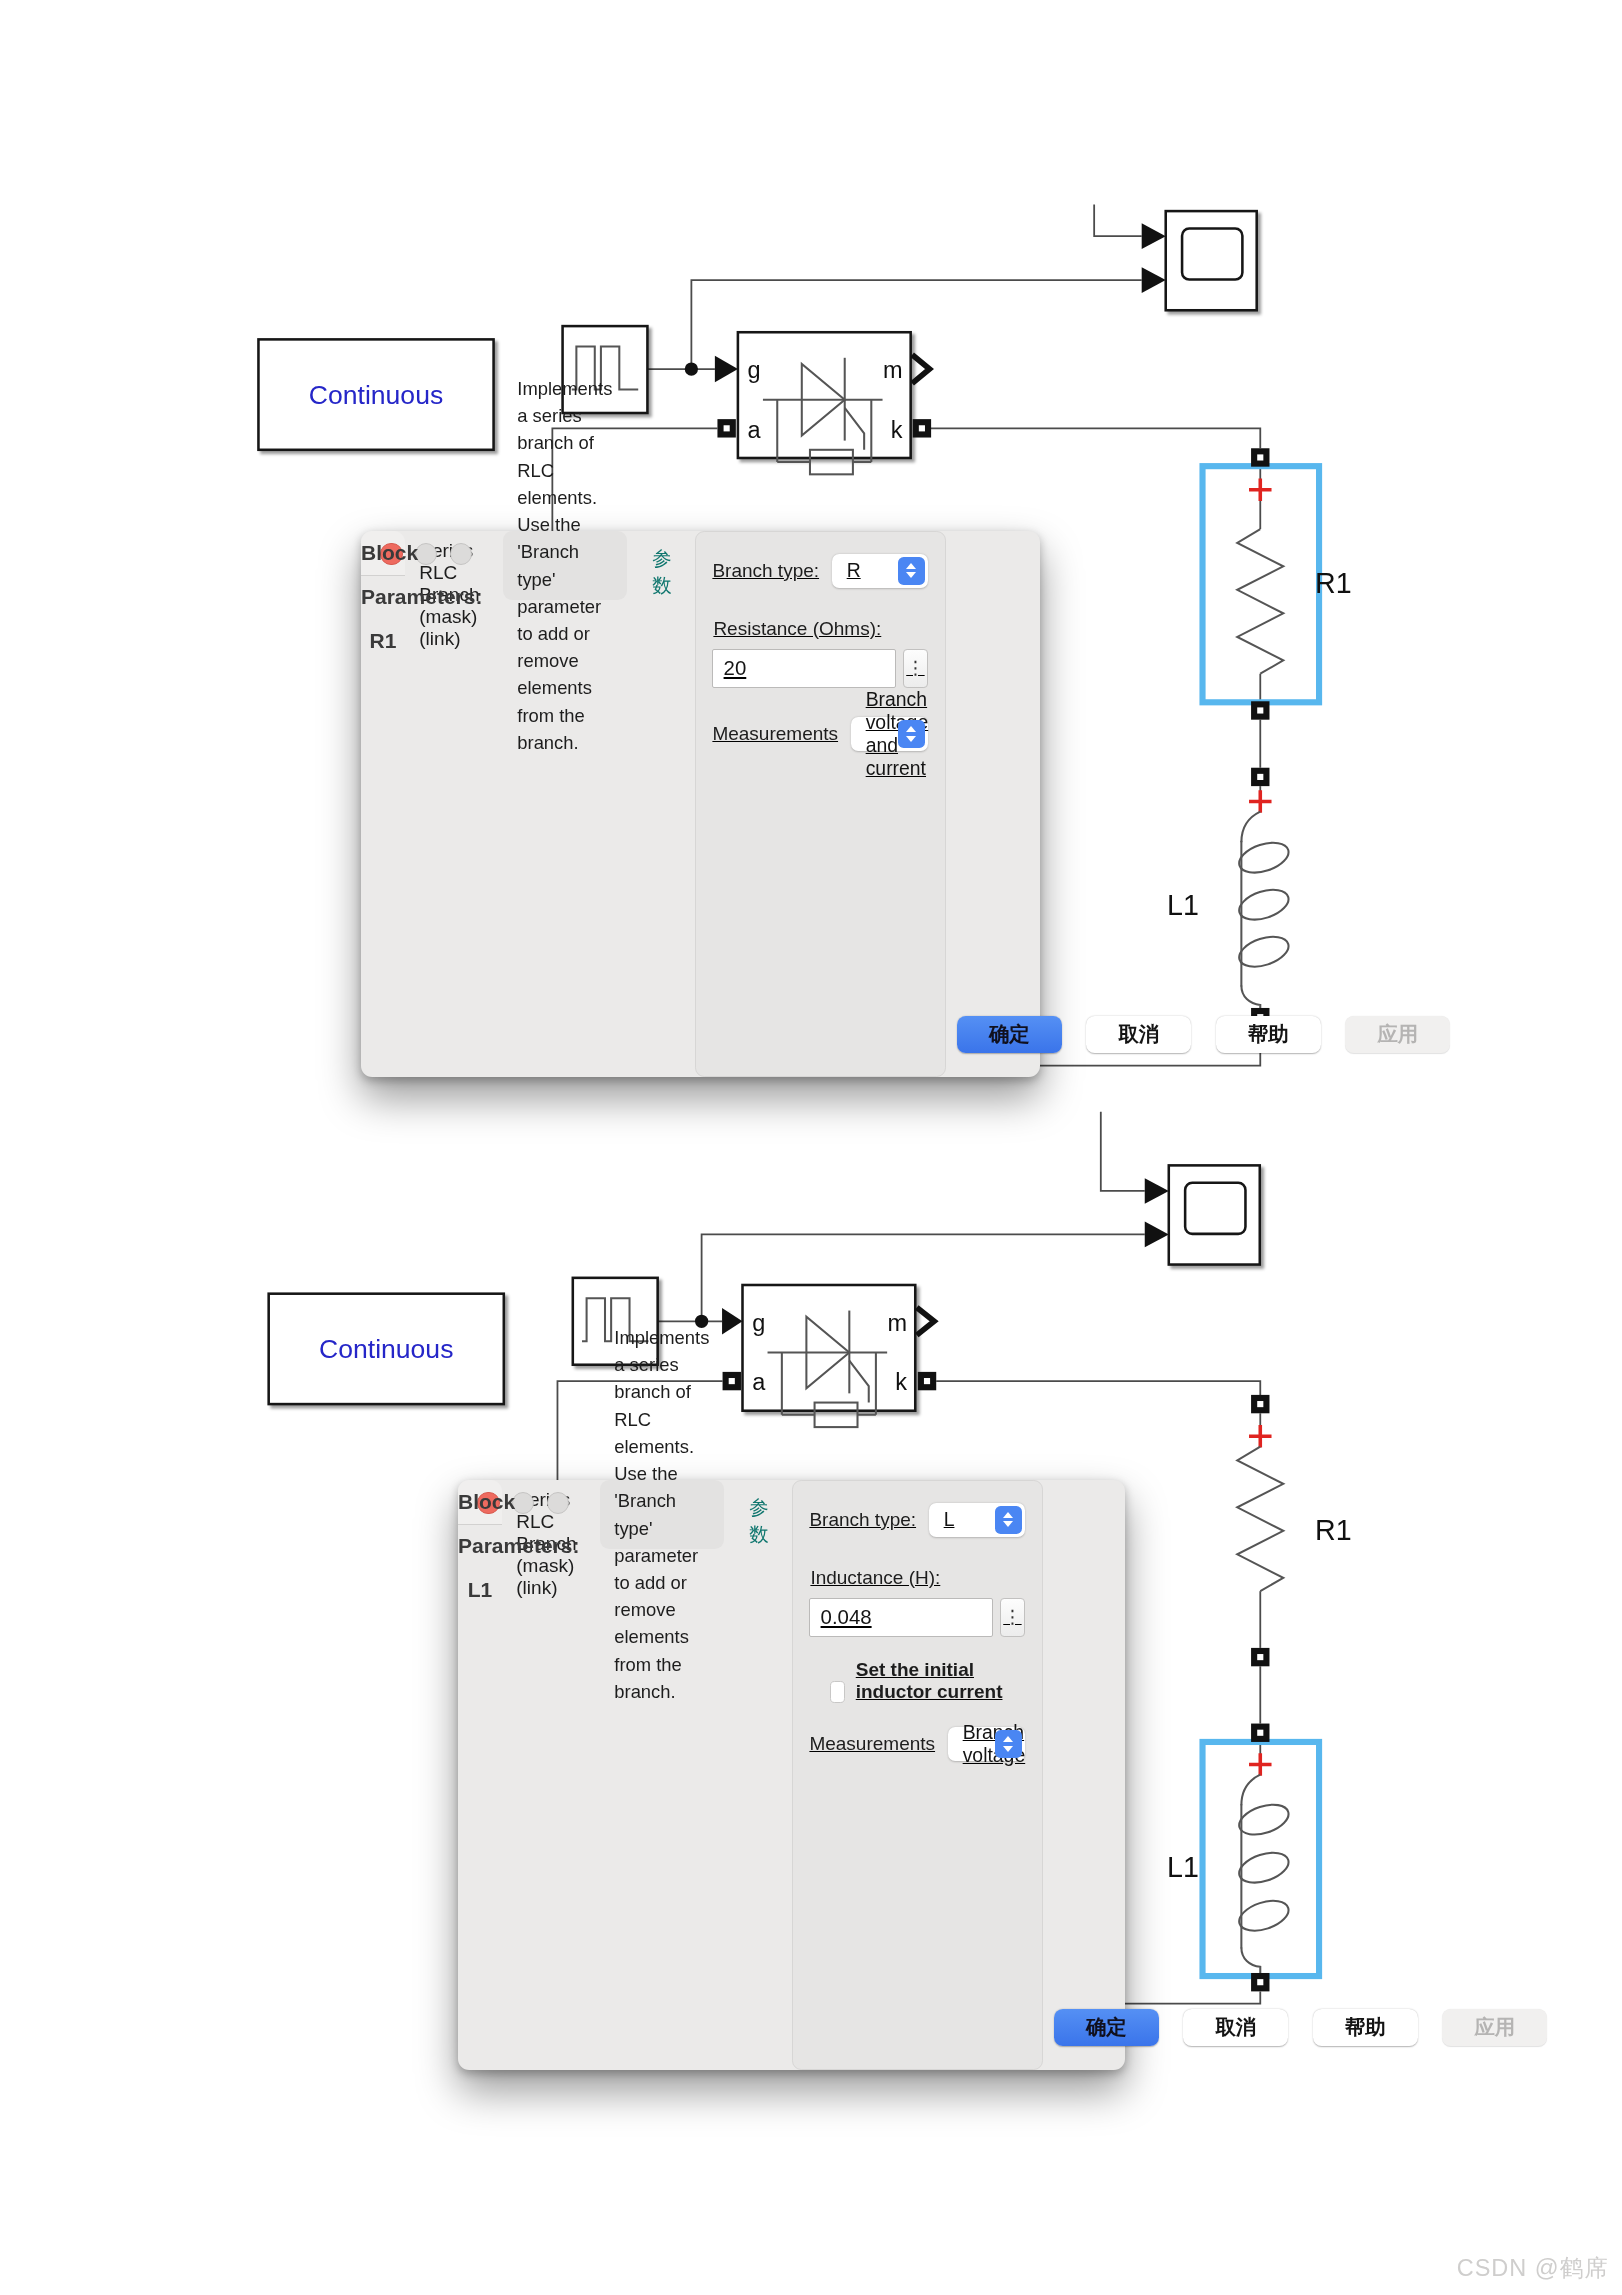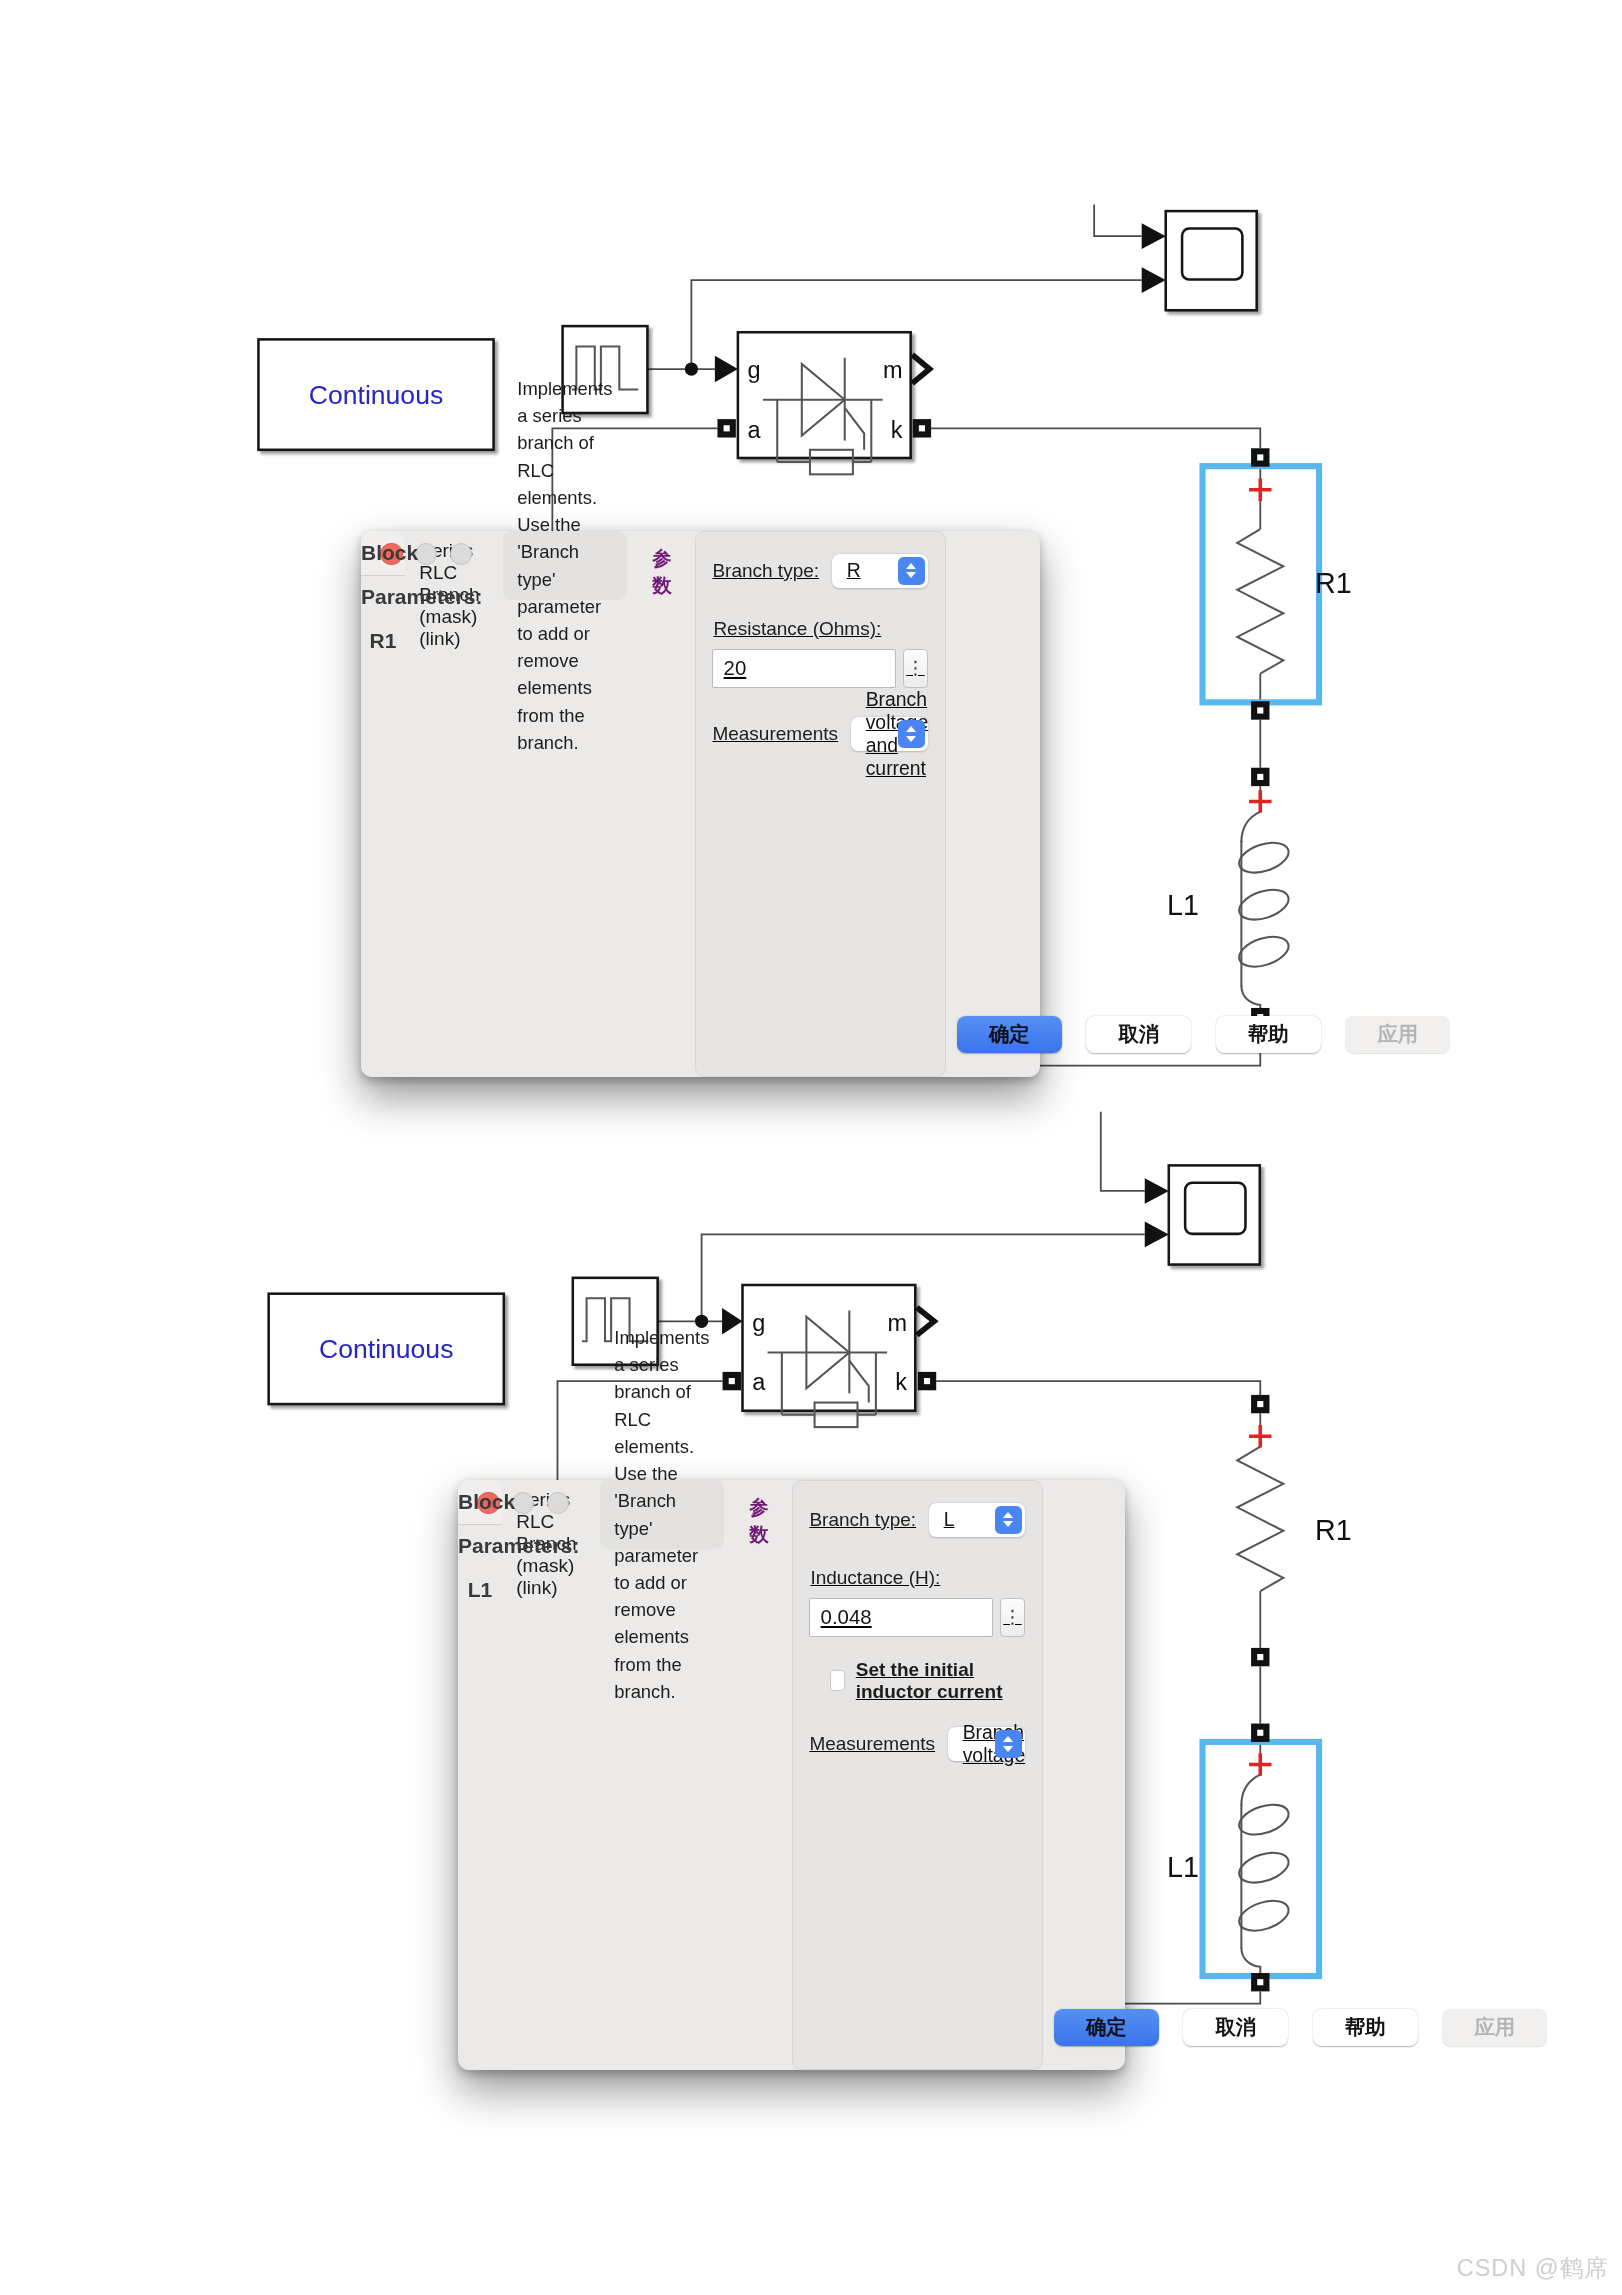--- a/index.html
+++ b/index.html
@@ -29,21 +29,21 @@
   .titlebar .title{position:absolute;left:0;right:0;top:0;line-height:44px;text-align:center;
             font-size:21px;font-weight:bold;color:#3a3a3a;}
   .lights{position:absolute;left:19.4px;top:11.8px;display:flex;gap:12.3px;}
   .light{width:20.4px;height:20.4px;border-radius:50%;}
   .light.red{background:#ee6a5f;border:1px solid #d85b50;}
   .light.gray{background:#dcdbda;border:1px solid #c6c5c4;}
   .mask-label{margin:9.2px 12.3px 6.1px 14.3px;font-size:19px;color:#1d1d1d;}
   .desc-box{margin:0 11.2px;height:69px;background:#e3e2e1;border-radius:9.2px;
             padding:0 14.3px;display:flex;flex-direction:column;justify-content:center;}
   .desc-box div{font-size:18.4px;color:#1d1d1d;line-height:1.48;}
-  .params-header{margin:14.3px 12.3px 5.1px 14.3px;font-size:19.4px;font-weight:bold;color:#701a75;}
+  .params-header{margin:14.3px 12.3px 5.1px 14.3px;font-size:19.4px;font-weight:normal;color:#0f766e;}
   .params-box{margin:0 11.2px;background:#e6e5e4;border:1px solid #d7d6d5;border-radius:9.2px;
               padding:21.5px 16.4px 20.4px 16.4px;text-decoration:underline;}
   .row{display:flex;align-items:center;}
   .row .rlabel{font-size:19px;color:#1d1d1d;margin-right:13.3px;flex:0 0 auto;}
   .combo{flex:1;position:relative;height:34px;background:#ffffff;border-radius:7.2px;
          box-shadow:0 0.5px 2px rgba(0,0,0,0.22);display:flex;align-items:center;}
   .combo .cval{font-size:19.4px;color:#141414;margin-left:14.3px;}
   .stepper{position:absolute;right:3.6px;top:3.1px;width:26.6px;height:28px;border-radius:5.6px;
            background:#4a86f3;display:flex;flex-direction:column;align-items:center;justify-content:center;gap:3.6px;}
   .tri-up{width:0;height:0;border-left:5.6px solid transparent;border-right:5.6px solid transparent;
@@ -51,21 +51,21 @@
   .tri-down{width:0;height:0;border-left:5.6px solid transparent;border-right:5.6px solid transparent;
           border-top:6.1px solid #ffffff;}
   .field-label{font-size:19px;color:#1d1d1d;margin:30px 0 9.2px 1px;}
   .field-row{display:flex;gap:7.2px;margin-bottom:29px;align-items:stretch;}
   .text-field{flex:1;height:37px;background:#ffffff;border:1px solid #bbbab9;border-radius:2px;
               display:flex;align-items:center;}
   .text-field .fval{font-size:20.4px;color:#141414;margin-left:10.2px;}
   .dots-btn{width:23.5px;border:1px solid #c2c1c0;border-radius:4.1px;
             background:linear-gradient(#fdfdfd,#ececec);display:flex;align-items:center;justify-content:center;
             font-size:18.4px;color:#333;}
-  .check-row{display:flex;align-items:center;margin:-7.2px 0 24.5px 1px;padding-left:20px;}
+  .check-row{display:flex;align-items:flex-end;margin:-7.2px 0 24.5px 1px;padding-left:20px;}
   .checkbox{width:19.4px;height:19.4px;background:#ffffff;border:1px solid #c8c7c6;border-radius:4.6px;}
   .check-row .clabel{font-size:19px;color:#1d1d1d;margin-left:11.2px;font-weight:600;}
   .button-row{margin-top:auto;display:flex;justify-content:space-between;gap:24.5px;padding:0 17.4px 24.5px 0;}
   .btn{width:105px;height:37px;border-radius:8.7px;display:flex;align-items:center;justify-content:center;
        font-size:20.4px;font-weight:700;color:#141414;background:#ffffff;
        box-shadow:0 0.5px 1.5px rgba(0,0,0,0.30);}
   .btn-ok{background:linear-gradient(#5590f4,#3a74ea);color:#10101e;}
   .btn-apply{background:#f1f0ef;color:#b5b4b3;box-shadow:0 0.5px 1px rgba(0,0,0,0.12);}
 
   .watermark{position:absolute;right:14.3px;bottom:11.2px;z-index:20;font-size:23.5px;color:#cfcecd;

